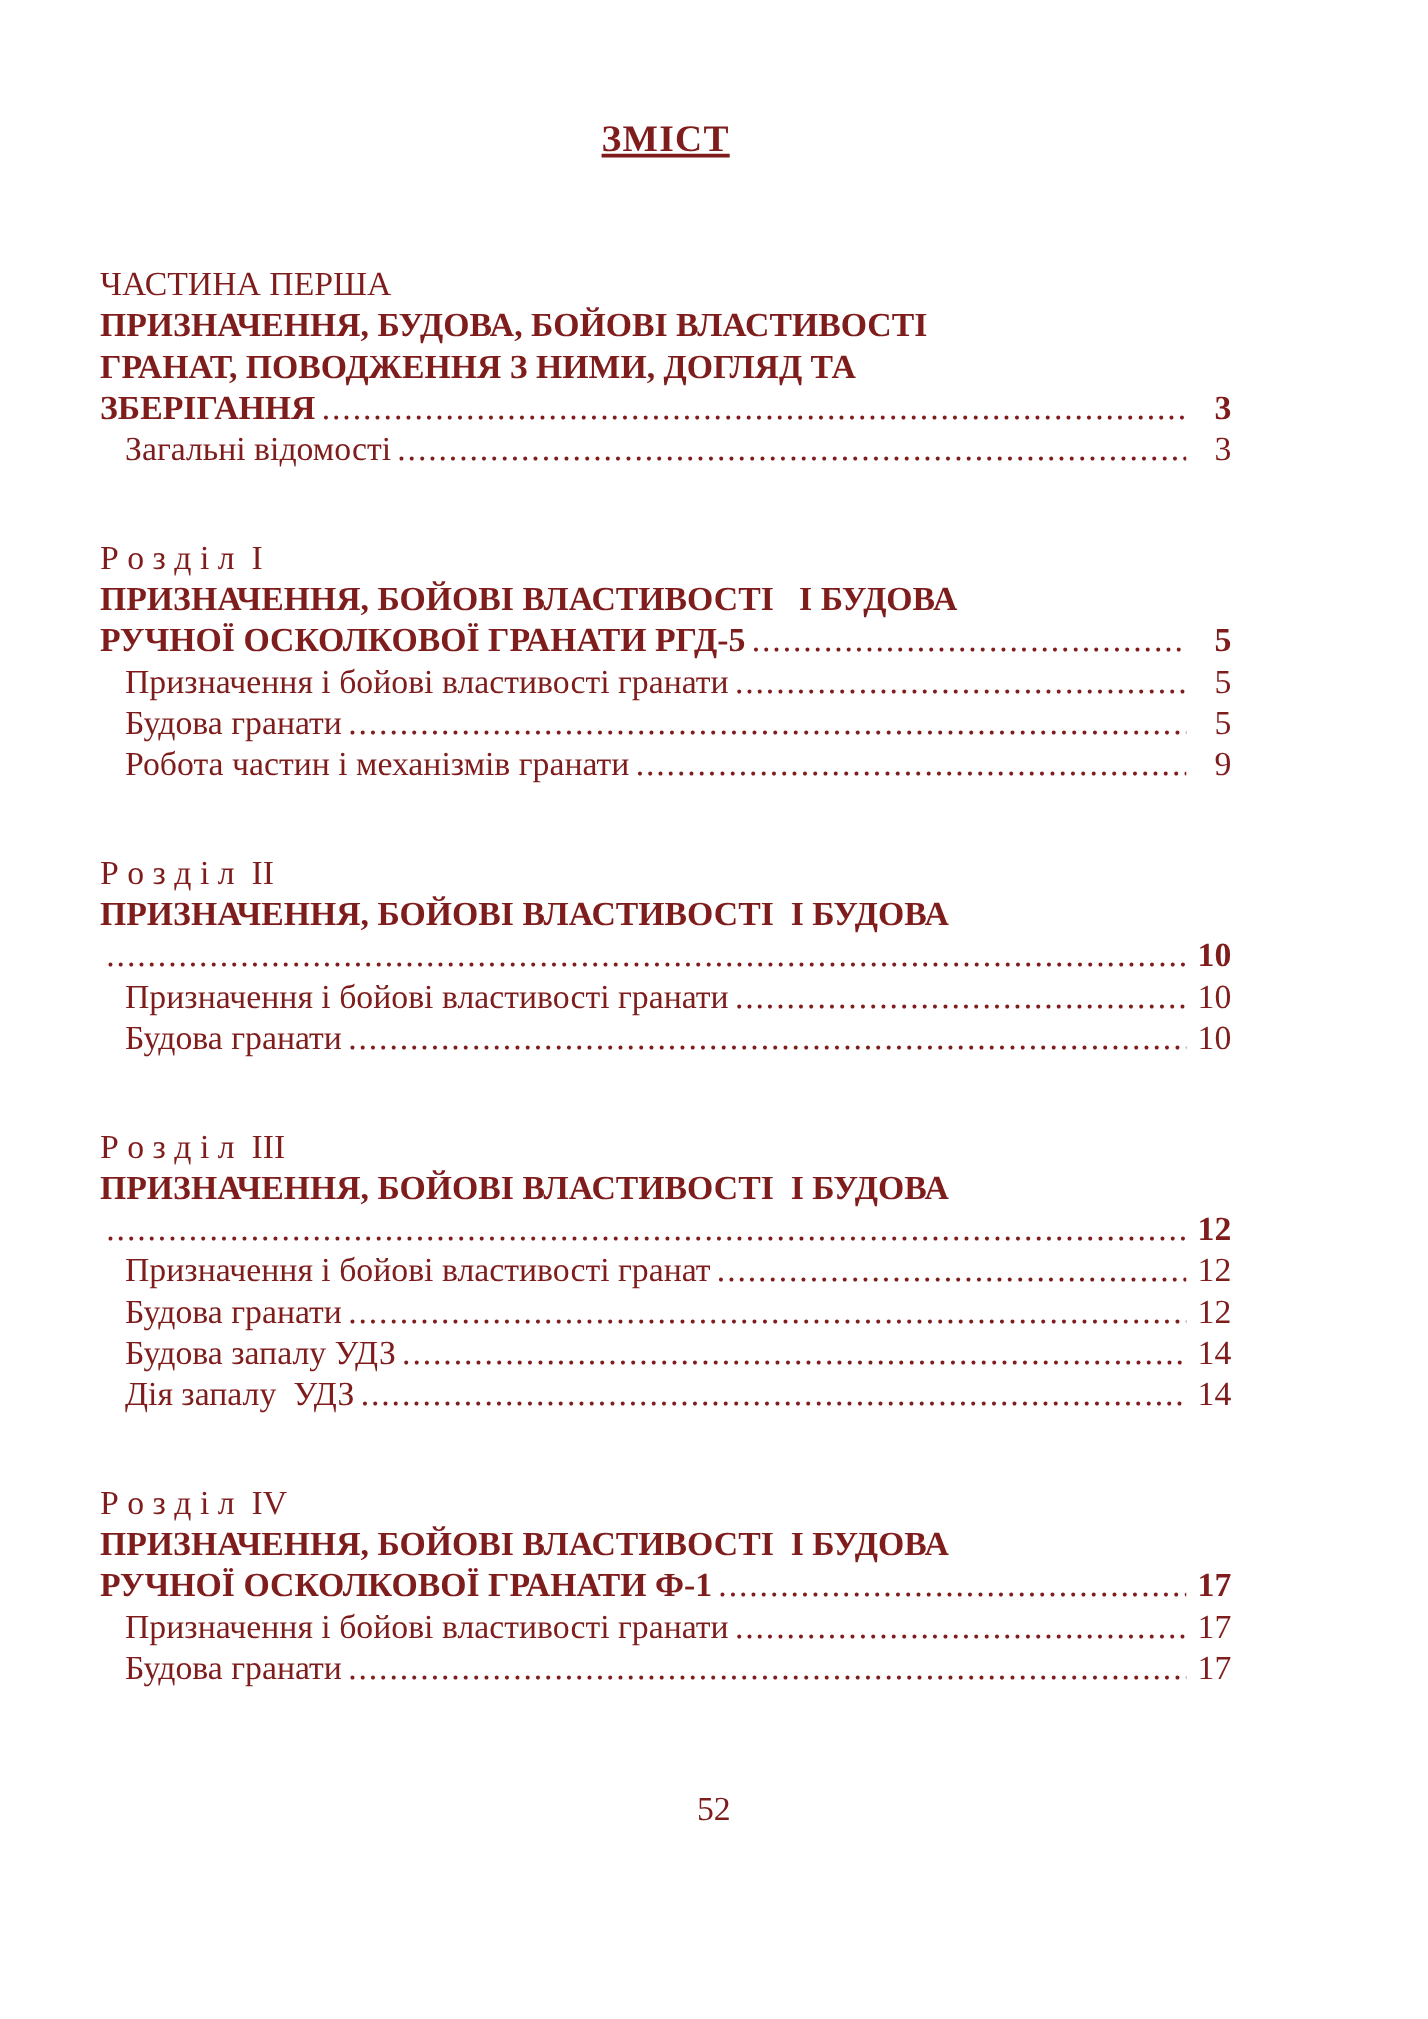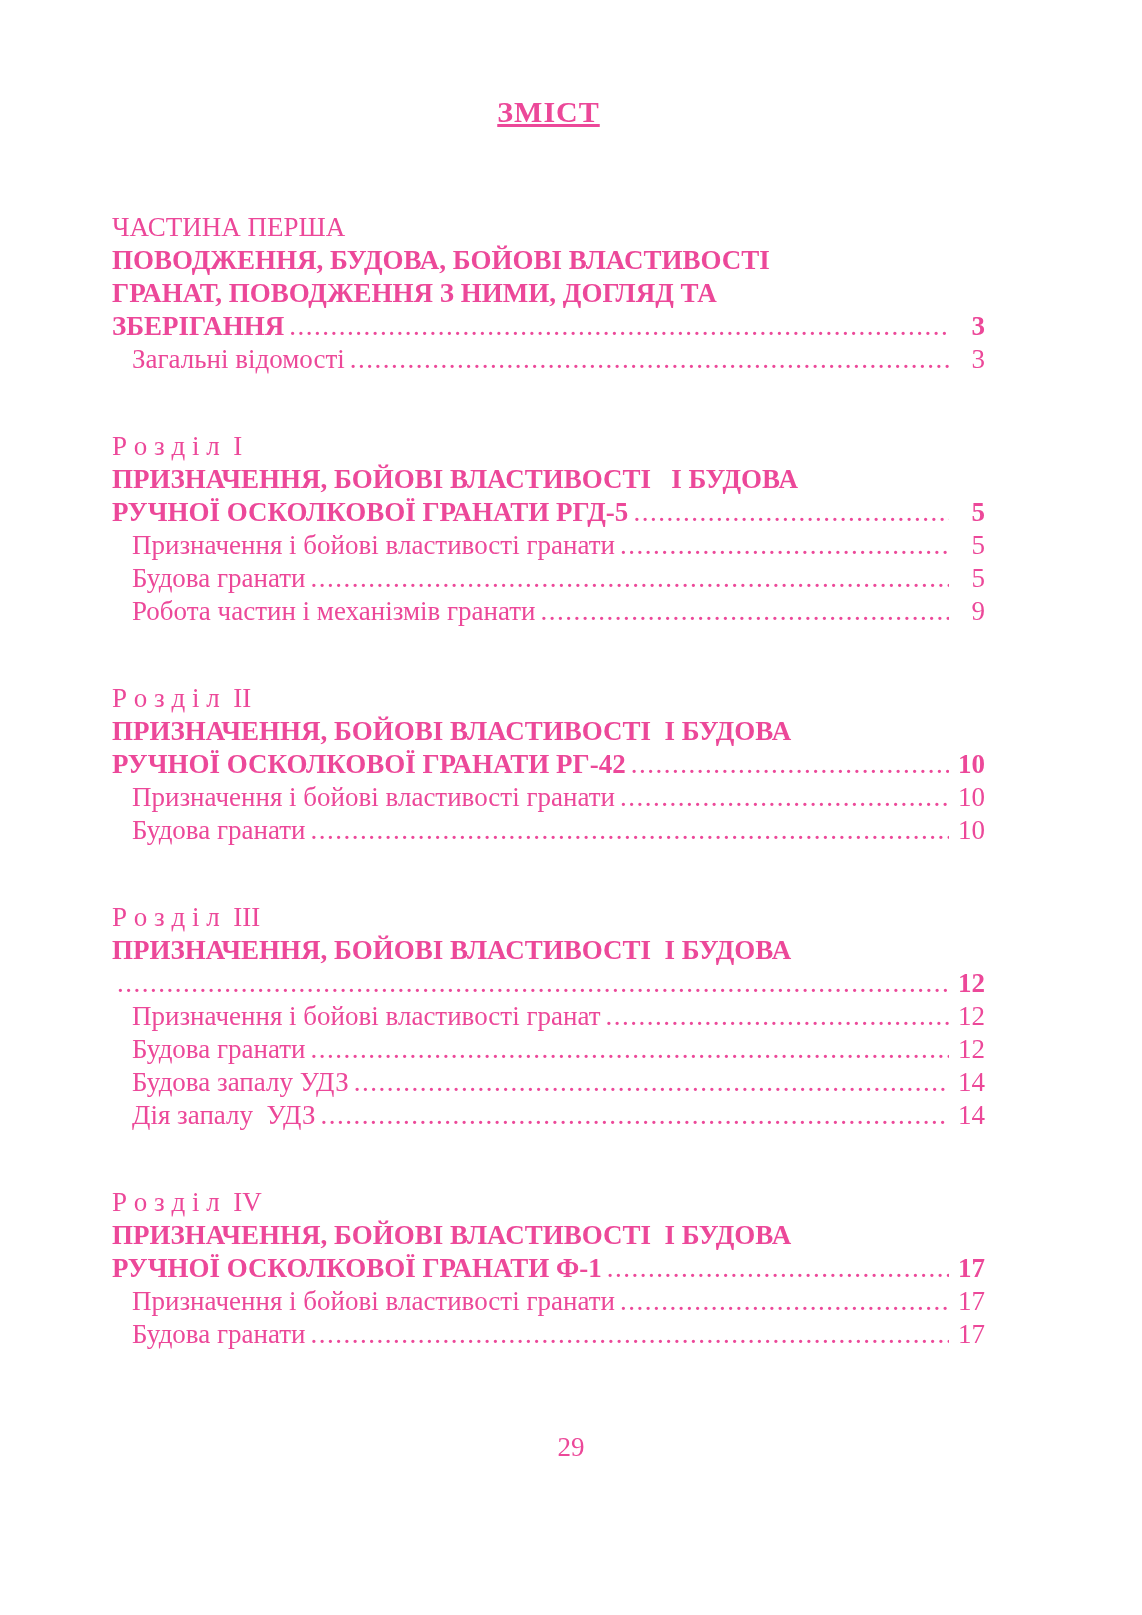--- a/index.html
+++ b/index.html
@@ -3,24 +3,24 @@
 <meta charset="utf-8">
 <style>
   * { margin: 0; padding: 0; box-sizing: border-box; }
   html, body { background: #ffffff; }
   .page {
     position: relative;
     width: 1142px;
     height: 1615px;
     margin: 0 auto;
     background: #ffffff;
-    color: #ec4899;
+    color: #7f1d1d;
     font-family: "Liberation Serif", "DejaVu Serif", serif;
     font-size: 27px;
-    padding: 95px 157px 0 112px;
+    padding: 95px 157px 0 80px;
     overflow: hidden;
   }
   .doc-title {
     text-align: center;
     font-size: 30px;
     font-weight: bold;
     letter-spacing: 1px;
     text-decoration: underline;
     margin-bottom: 82px;
   }
@@ -77,21 +77,21 @@
 <body>
 
 <div class="page">
 
   <div class="doc-title">ЗМІСТ</div>
 
   <div>
 
     <div>
       <div class="part-heading">ЧАСТИНА ПЕРША</div>
-      <div class="h-line">ПОВОДЖЕННЯ, БУДОВА, БОЙОВІ ВЛАСТИВОСТІ</div>
+      <div class="h-line">ПРИЗНАЧЕННЯ, БУДОВА, БОЙОВІ ВЛАСТИВОСТІ</div>
       <div class="h-line">ГРАНАТ, ПОВОДЖЕННЯ З НИМИ, ДОГЛЯД ТА</div>
       <div class="toc-row head">
         <span class="label">ЗБЕРІГАННЯ</span>
         <span class="dots"></span>
         <span class="pagenum">3</span>
       </div>
       <div class="toc-row sub">
         <span class="label">Загальні відомості</span>
         <span class="dots"></span>
         <span class="pagenum">3</span>
@@ -120,21 +120,20 @@
         <span class="label">Робота частин і механізмів гранати</span>
         <span class="dots"></span>
         <span class="pagenum">9</span>
       </div>
     </div>
 
     <div>
       <div class="chapter">Р о з д і л  II</div>
       <div class="h-line">ПРИЗНАЧЕННЯ, БОЙОВІ ВЛАСТИВОСТІ  І БУДОВА</div>
       <div class="toc-row head">
-        <span class="label">РУЧНОЇ ОСКОЛКОВОЇ ГРАНАТИ РГ-42</span>
         <span class="dots"></span>
         <span class="pagenum">10</span>
       </div>
       <div class="toc-row sub">
         <span class="label">Призначення і бойові властивості гранати</span>
         <span class="dots"></span>
         <span class="pagenum">10</span>
       </div>
       <div class="toc-row sub">
         <span class="label">Будова гранати</span>
@@ -187,15 +186,15 @@
       </div>
       <div class="toc-row sub">
         <span class="label">Будова гранати</span>
         <span class="dots"></span>
         <span class="pagenum">17</span>
       </div>
     </div>
 
   </div>
 
-  <div class="footer-pagenum">29</div>
+  <div class="footer-pagenum">52</div>
 
 </div>
 
 </body></html>

